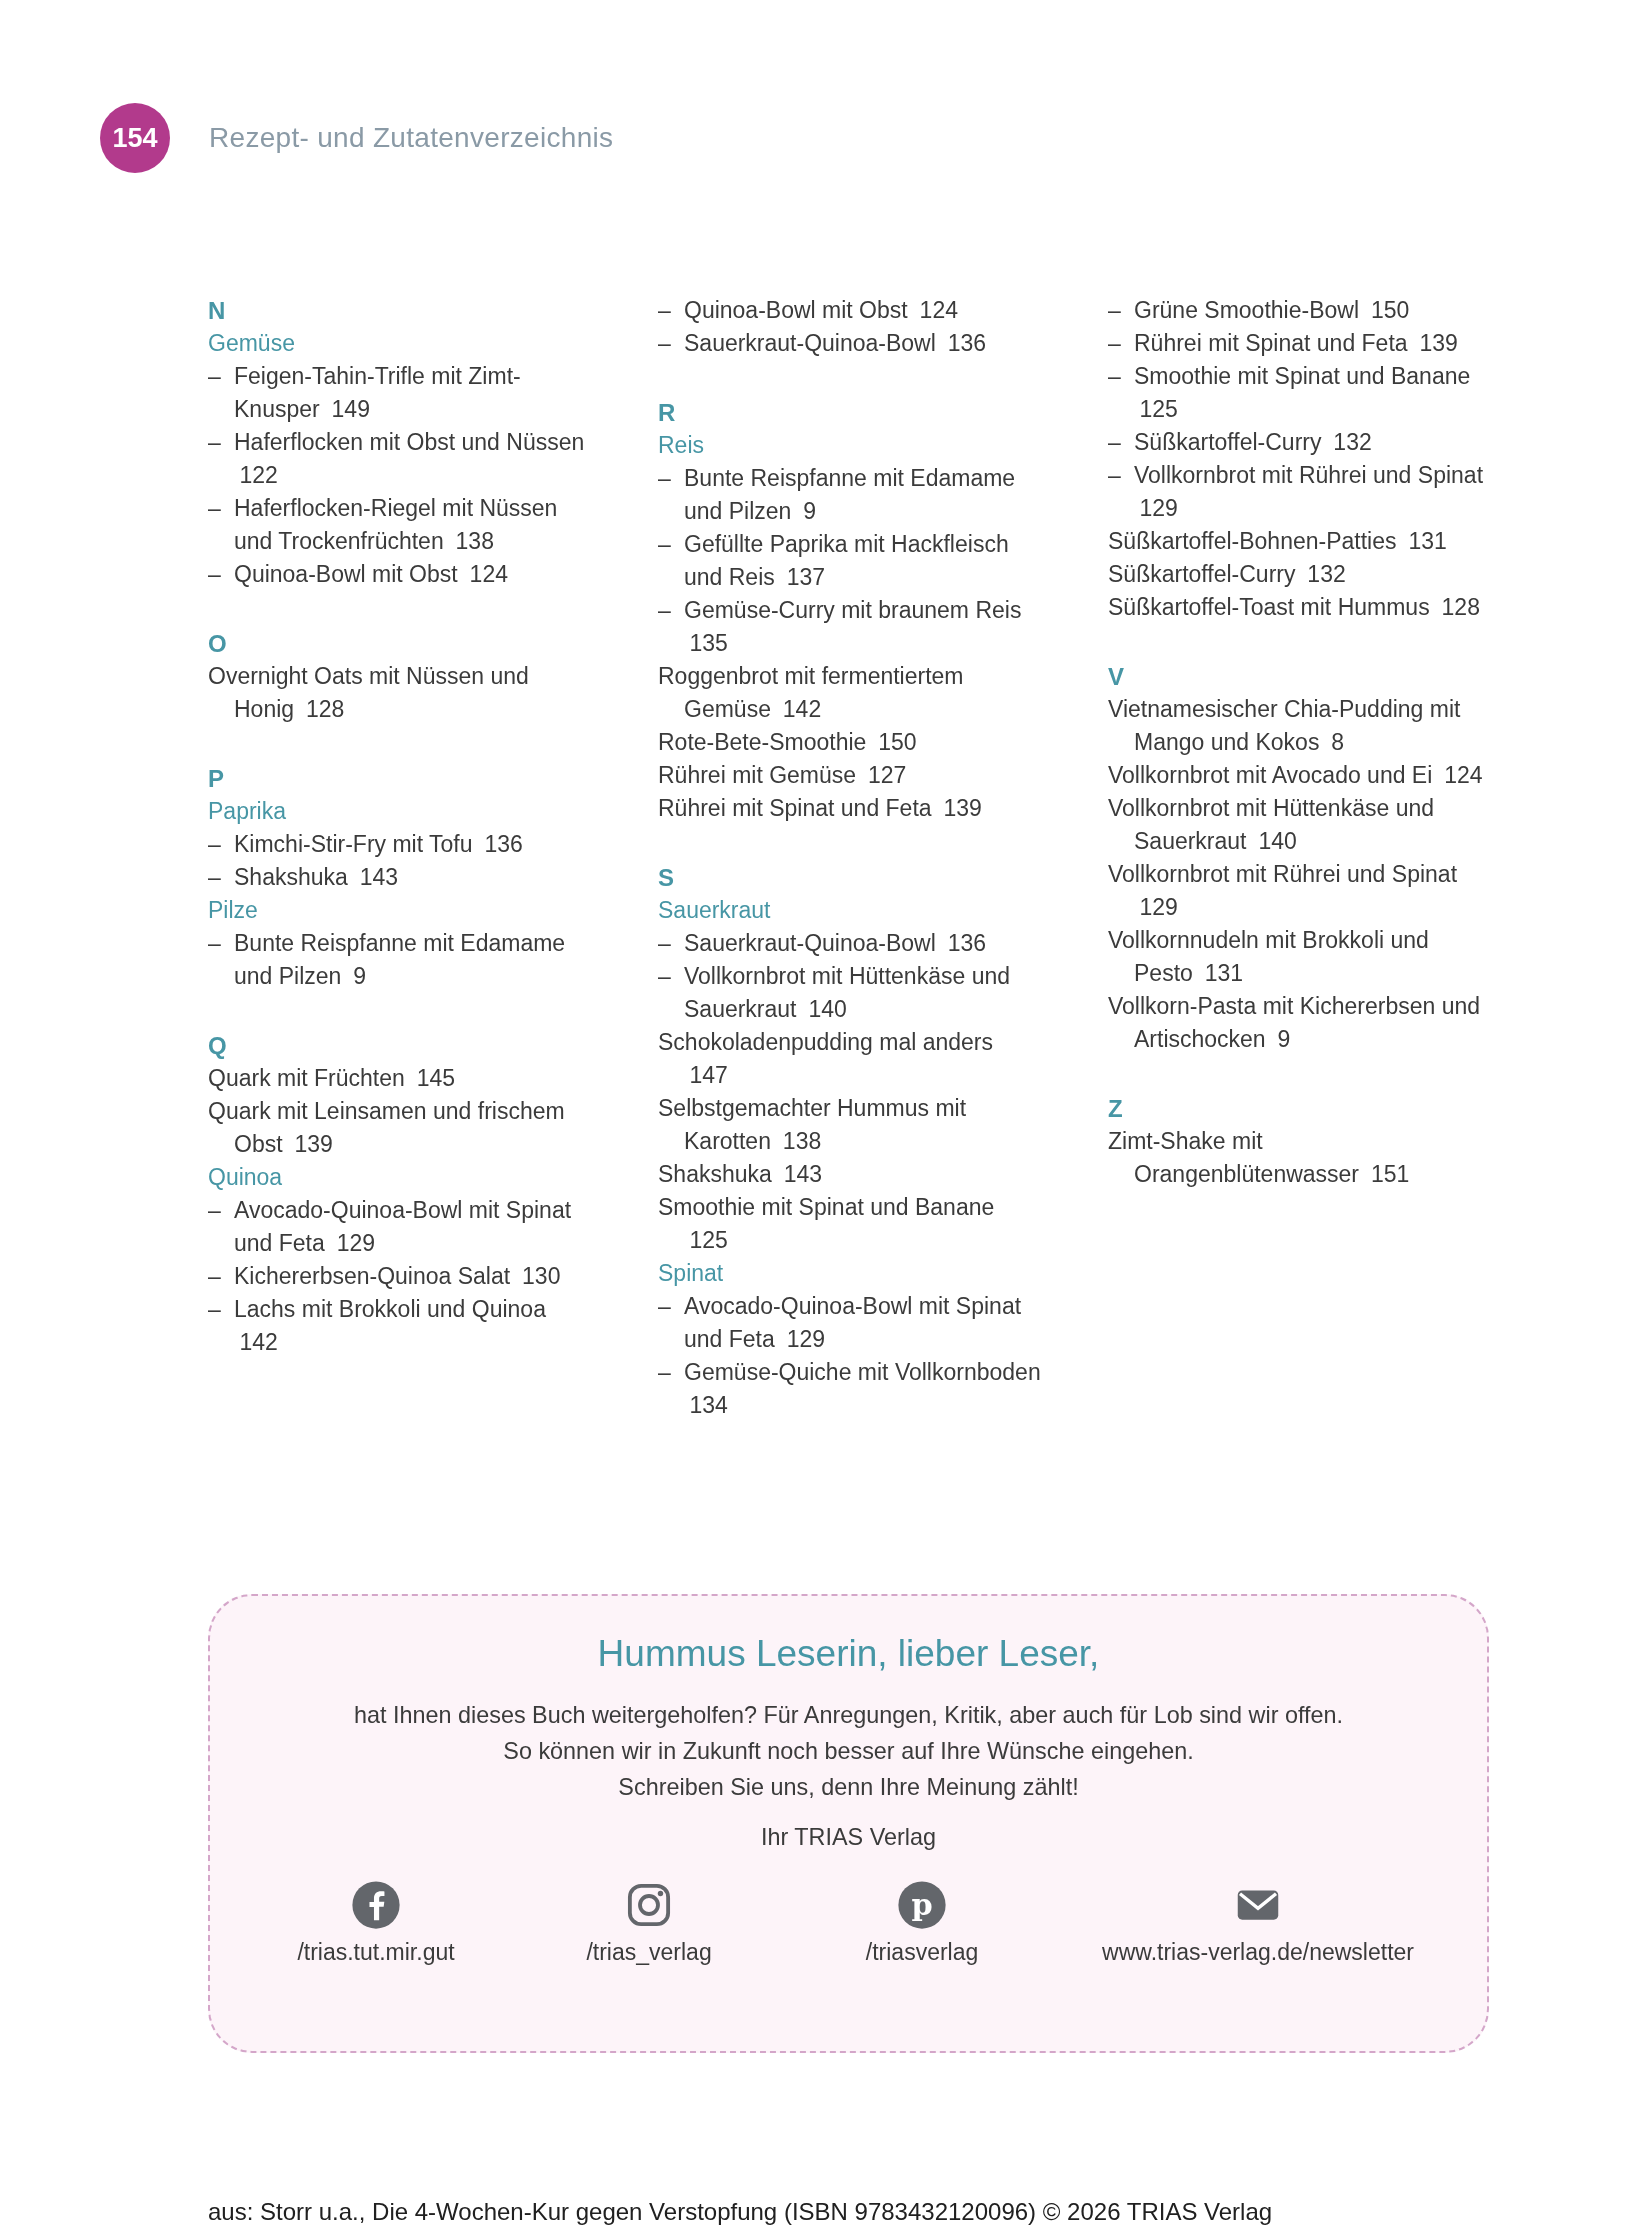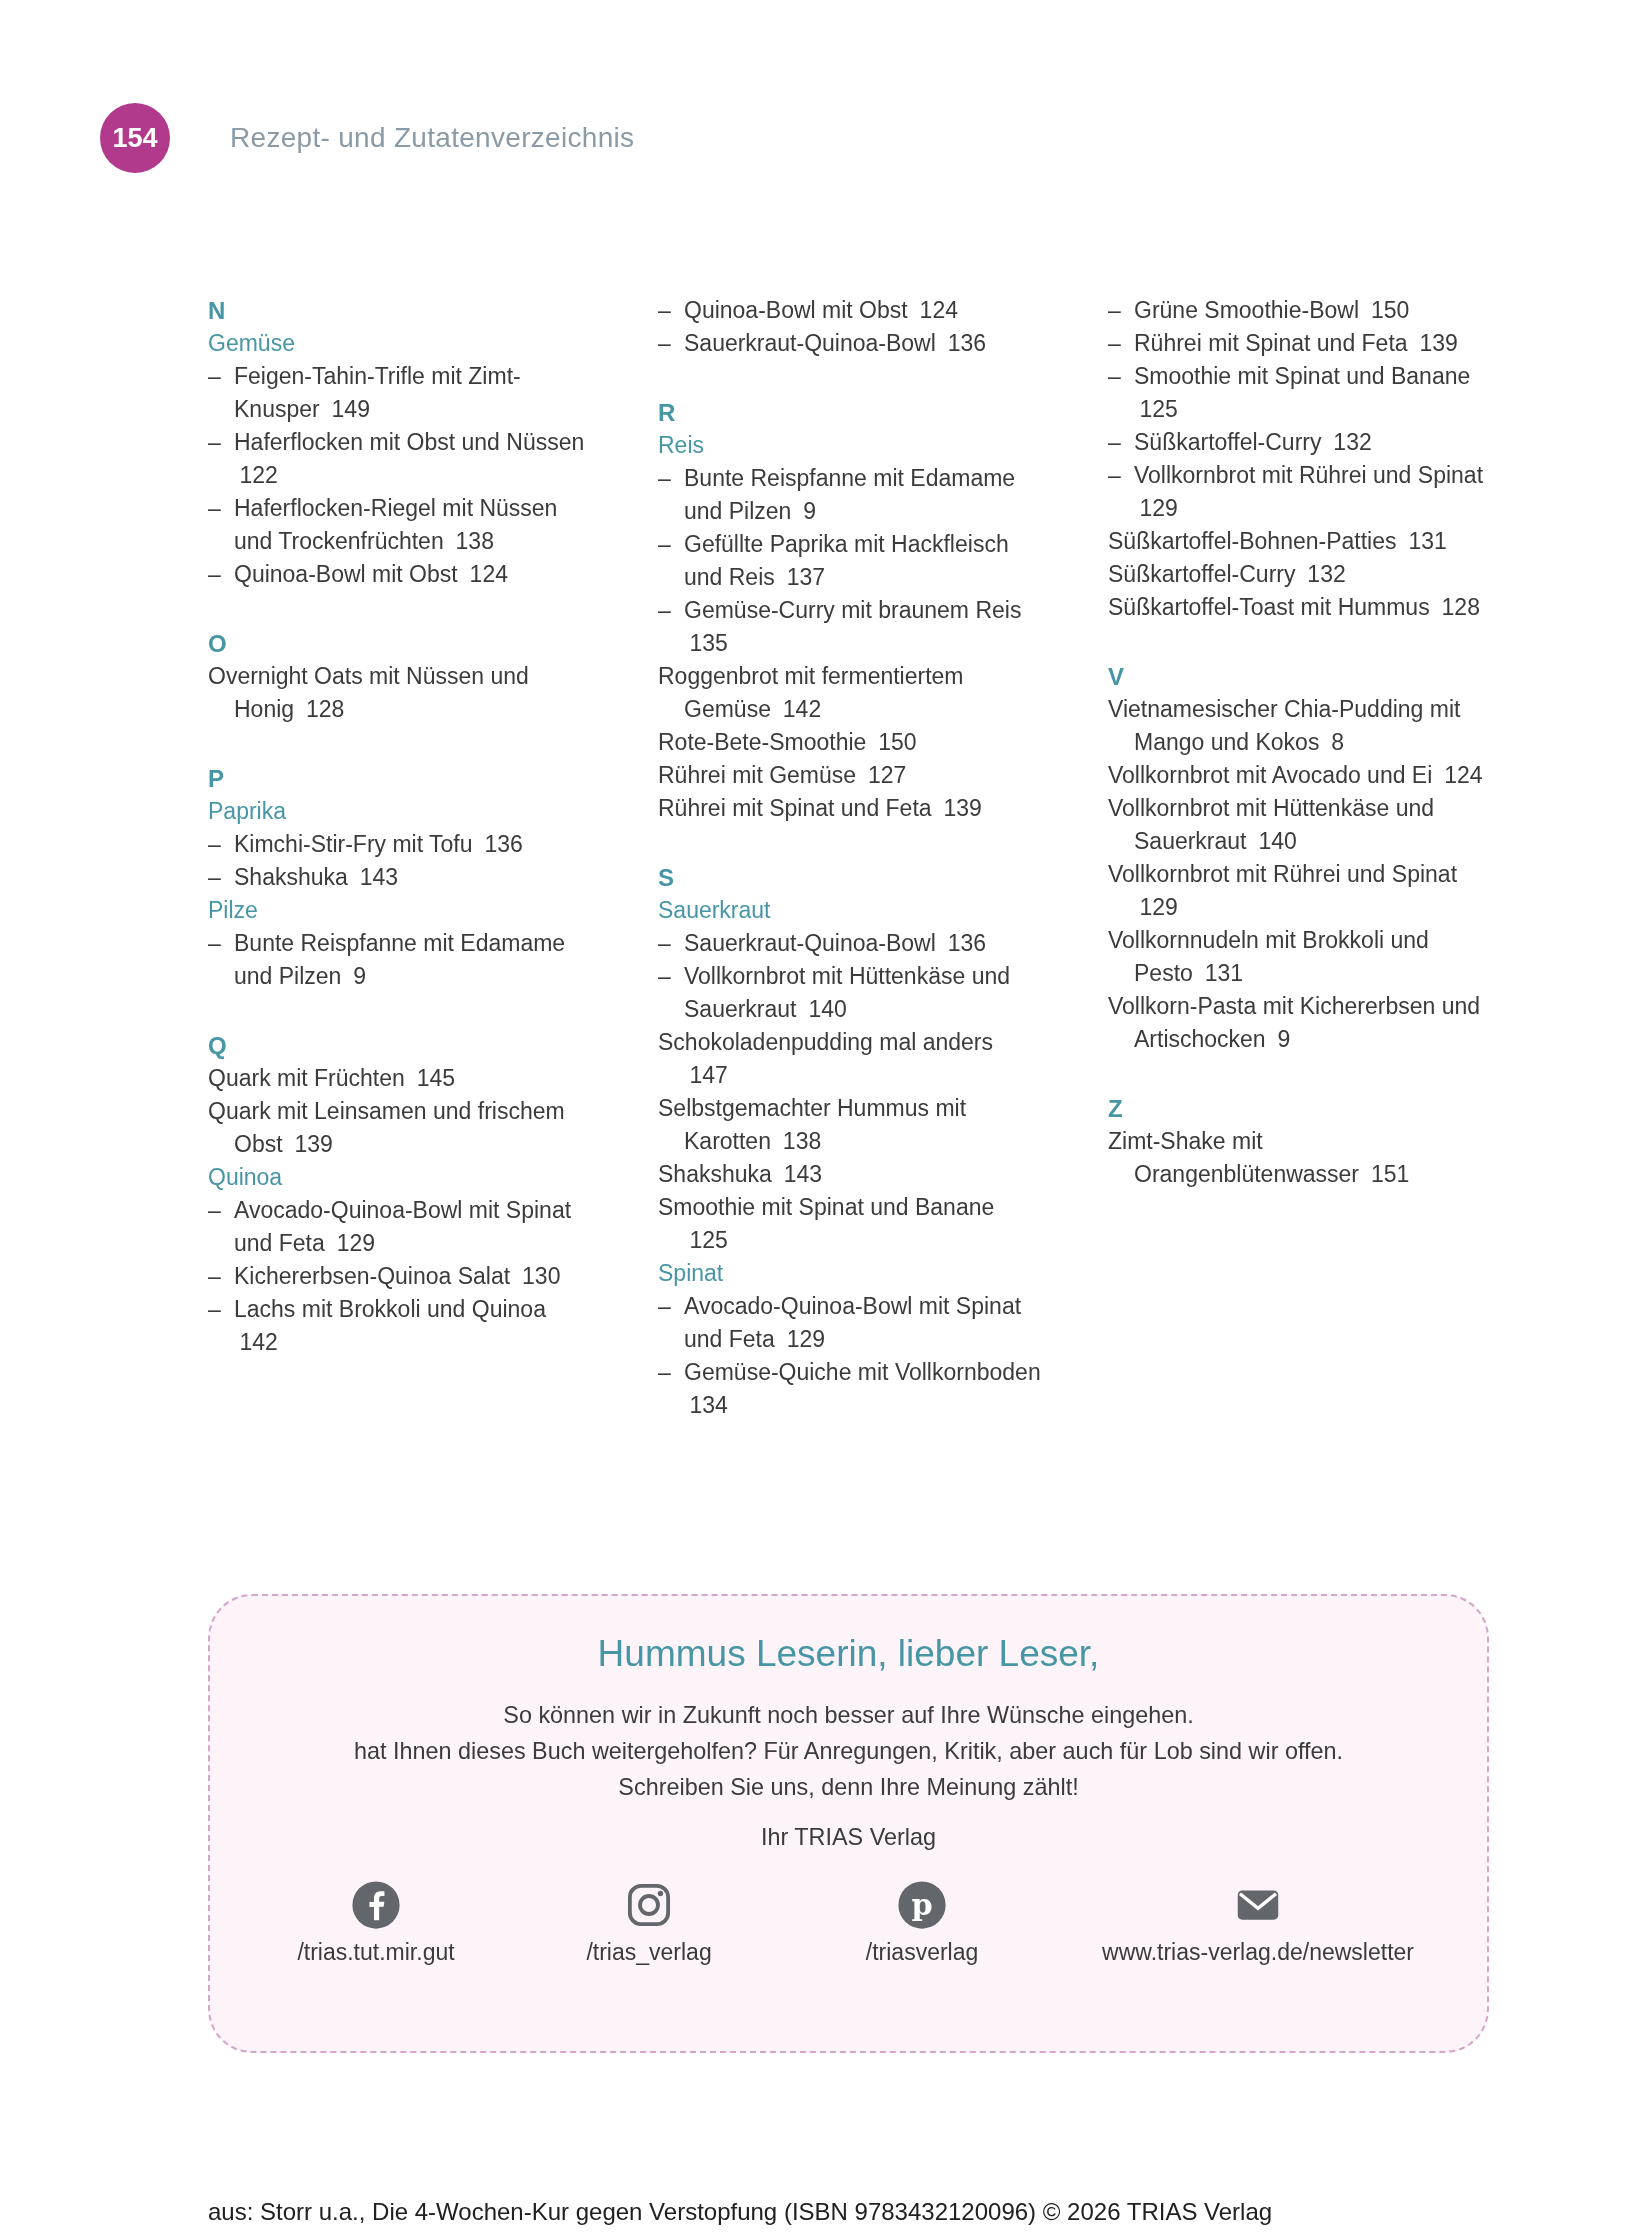--- a/index.html
+++ b/index.html
@@ -1,19 +1,19 @@
 <!DOCTYPE html>
 <html lang="de" style="--accent_pink: #b23a8c; --teal: #4796a5; --header_gray: #8a9aa6; --text_dark: #3b3b3b; --box_bg: #fdf4f9; --box_border: #d4a6c9; --icon_gray: #63666b; --footer_text: #202020;font-size:11px"><head>
 <meta charset="utf-8">
 <style>
   html,body{margin:0;padding:0;background:#ffffff;}
   .page{position:relative;width:1651px;height:2239px;background:#ffffff;font-family:"Liberation Sans",sans-serif;overflow:hidden;}
 
   
-  .header{position:absolute;left:100px;top:103px;display:flex;align-items:center;gap:21px;}
+  .header{position:absolute;left:100px;top:103px;display:flex;align-items:center;}
   .page-badge{width:70px;height:70px;border-radius:50%;background:var(--accent_pink,#b23a8c);color:#ffffff;display:flex;align-items:center;justify-content:center;font-size:27px;font-weight:700;}
   .header-title{margin-left:39px;font-size:28px;color:var(--header_gray,#8a9aa6);letter-spacing:0.3px;}
 
   
   .index{position:absolute;left:208px;top:294px;display:flex;gap:65px;font-size:23px;line-height:33px;color:var(--text_dark,#3b3b3b);}
   .col{width:385px;flex:0 0 auto;}
   .idx{padding-left:26px;text-indent:-26px;}
   .idx .dash{display:inline-block;width:26px;text-indent:0;}
   .idx-letter{color:var(--teal,#4796a5);font-weight:700;font-size:24px;margin-top:36px;}
   .col .idx-letter:first-child{margin-top:0;}
@@ -109,22 +109,22 @@
         <div class="idx idx-plain"><span>Vollkornbrot mit Rührei und Spinat</span> <span class="pg">129</span></div>
         <div class="idx idx-plain"><span>Vollkornnudeln mit Brokkoli und Pesto</span> <span class="pg">131</span></div>
         <div class="idx idx-plain"><span>Vollkorn-Pasta mit Kichererbsen und Artischocken</span> <span class="pg">9</span></div>
         <div class="idx idx-letter"><span>Z</span></div>
         <div class="idx idx-plain"><span>Zimt-Shake mit Orangenblütenwasser</span> <span class="pg">151</span></div>
       </div>
   </div>
 
   <div class="reader-box">
     <h2 class="rb-title">Hummus Leserin, lieber Leser,</h2>
+    <p class="rb-line">hat Ihnen dieses Buch weitergeholfen? Für Anregungen, Kritik, aber auch für Lob sind wir offen.</p>
     <p class="rb-line">So können wir in Zukunft noch besser auf Ihre Wünsche eingehen.</p>
-    <p class="rb-line">hat Ihnen dieses Buch weitergeholfen? Für Anregungen, Kritik, aber auch für Lob sind wir offen.</p>
     <p class="rb-line">Schreiben Sie uns, denn Ihre Meinung zählt!</p>
     <p class="rb-sign">Ihr TRIAS Verlag</p>
 
     <div class="socials">
 
       <div class="social">
         <span class="s-icon">
           <svg viewBox="0 0 48 48">
             <circle cx="24" cy="24" r="21" style="fill:var(--icon_gray,#63666b)"></circle>
             <path d="M26.8 37.5V25.6h4l.6-4.5h-4.6v-2.9c0-1.3.4-2.2 2.3-2.2h2.4v-4s-1.1-.2-3-.2c-3.8 0-6.3 2.3-6.3 6v3.5h-4v4.5h4v11.7z" fill="#ffffff"></path>

